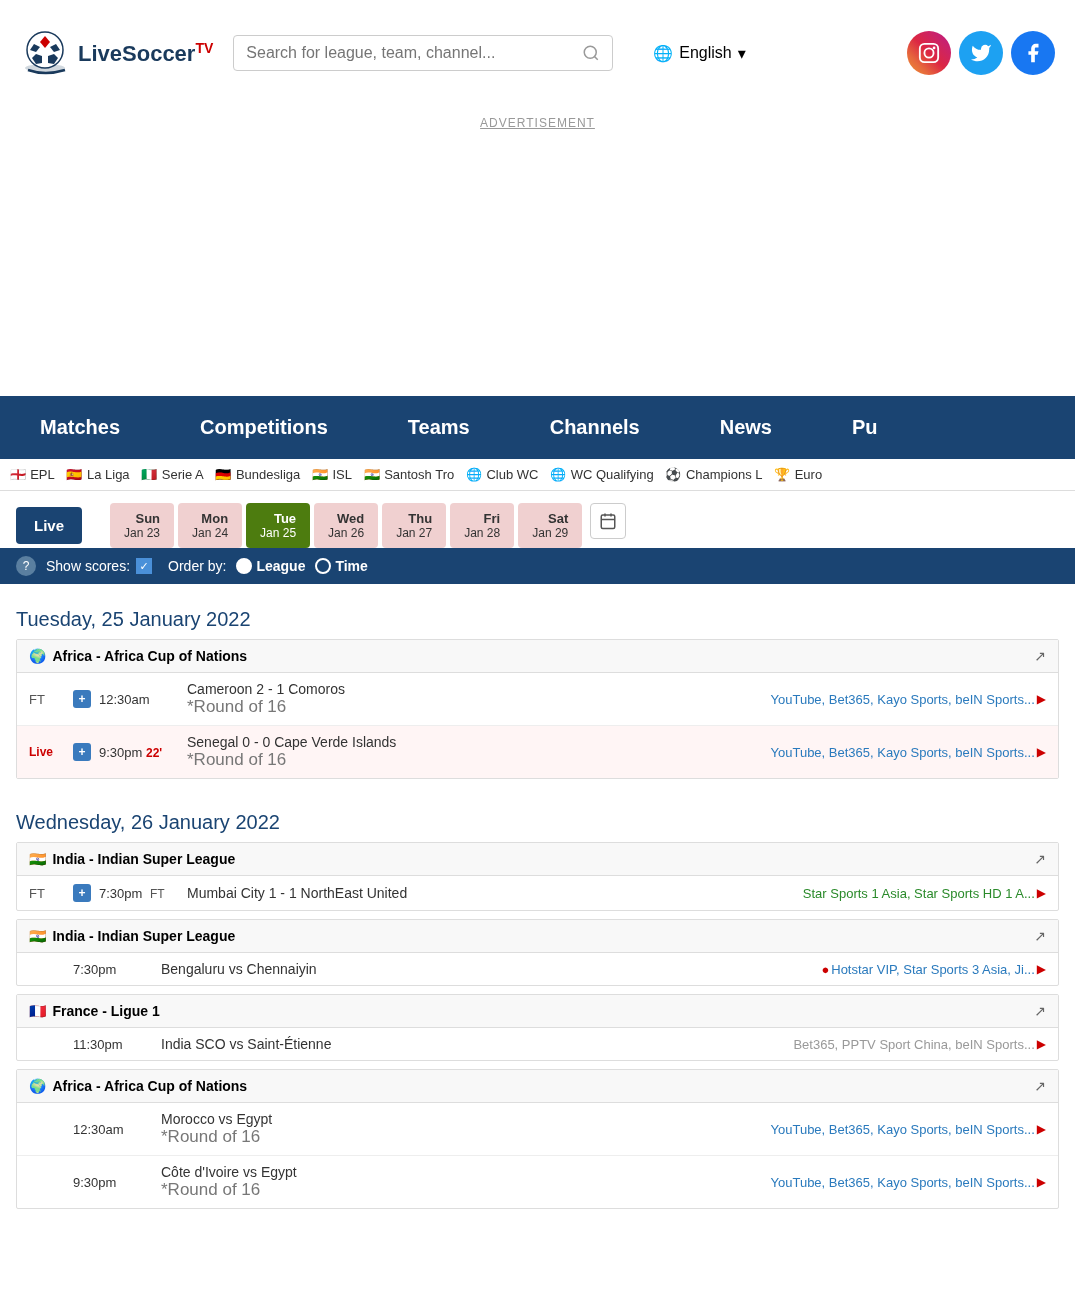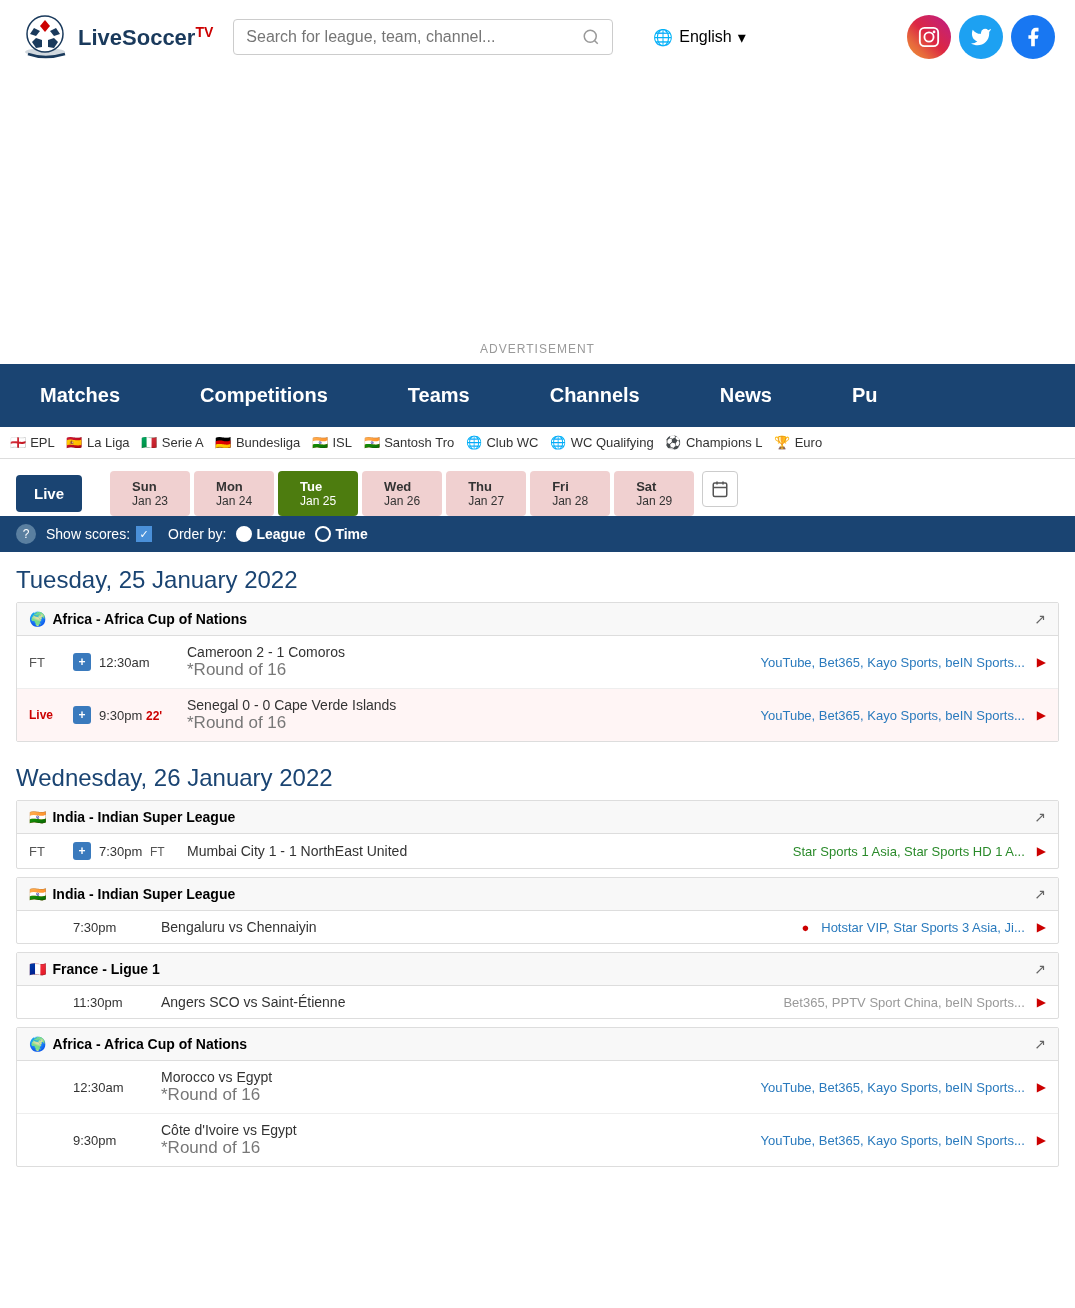--- a/index.html
+++ b/index.html
@@ -2,21 +2,21 @@
 <html><head>
   <meta charset="utf-8">
   <style>
     * { margin: 0; padding: 0; box-sizing: border-box; }
     body { font-family: Arial, sans-serif; background: #fff; width: 1075px; }
 
     
     .header {
       display: flex;
       align-items: center;
-      padding: 12px 20px;
+      padding: 28px 20px;
       background: #fff;
       gap: 20px;
     }
     .logo-area {
       display: flex;
       align-items: center;
       min-width: 180px;
     }
     .logo-icon {
       width: 50px;
@@ -80,22 +80,23 @@
     .ad-area {
       text-align: center;
       padding: 8px;
       color: #999;
       font-size: 12px;
       letter-spacing: 1px;
       height: 290px;
       display: flex;
       flex-direction: column;
       align-items: center;
-      justify-content: flex-end;
+      justify-content: flex-start;
       padding-top: 10px;
+      text-decoration: underline;
     }
 
     
     .main-nav {
       background: #1a4472;
       display: flex;
       align-items: center;
     }
     .main-nav a {
       color: #fff;
@@ -145,23 +146,23 @@
       font-size: 15px;
       cursor: pointer;
       border: none;
     }
     .date-tabs {
       display: flex;
       gap: 4px;
       margin-left: 20px;
     }
     .date-tab {
-      padding: 8px 22px;
+      padding: 8px 14px;
       border-radius: 4px;
-      text-align: left;
+      text-align: right;
       cursor: pointer;
       font-size: 13px;
       background: #f0d0d0;
       color: #333;
       border: none;
     }
     .date-tab.active {
       background: #4d7c0f;
       color: #fff;
     }
@@ -226,24 +227,24 @@
     .radio-circle.filled { background: #fff; }
 
     
     .content-area {
       padding: 0 16px 16px 16px;
       background: #fff;
     }
 
     
     .date-heading {
-      font-size: 24px;
+      font-size: 20px;
       font-weight: 400;
       color: #1a4472;
-      padding: 14px 0 8px 0;
+      padding: 24px 0 8px 0;
     }
 
     
     .league-group {
       border: 1px solid #ddd;
       margin-bottom: 8px;
       border-radius: 2px;
     }
     .league-header {
       display: flex;
@@ -295,21 +296,21 @@
       font-weight: bold;
       min-width: 18px;
     }
     .match-time { min-width: 80px; color: #333; font-size: 13px; }
     .live-time { color: #c00; font-size: 12px; font-weight: bold; }
 
     .match-teams { flex: 1; }
     .match-teams .teams-score { font-size: 14px; color: #333; }
     .match-teams .round-info { font-size: 17px; color: #777; }
 
-    .channels { color: #2a7abd; font-size: 13px; display: flex; align-items: center; gap: 12px; }
+    .channels { color: #2a7abd; font-size: 13px; display: flex; align-items: center; gap: 2px; }
     .channel-arrow { color: #c00; font-size: 12px; }
     .hotstar-dot { color: #c00; }
   </style>
 </head>
 <body>
 
 <div class="header">
   <div class="logo-area">
 
     <svg class="logo-icon" viewBox="0 0 50 50">
@@ -579,21 +580,21 @@
       <div class="league-name">
         <span>🇫🇷</span>
         <span>France - Ligue 1</span>
       </div>
       <span class="external-link-icon">↗</span>
     </div>
     <div class="match-row">
       <span class="match-status"></span>
       <span class="match-time">11:30pm</span>
       <div class="match-teams">
-        <div class="teams-score">Angers SCO vs Saint-Étienne</div>
+        <div class="teams-score">India SCO vs Saint-Étienne</div>
       </div>
       <div class="channels">
         <span style="color:#999;">Bet365, PPTV Sport China, beIN Sports...</span>
         <span class="channel-arrow">▶</span>
       </div>
     </div>
   </div>
 
   <div class="league-group">
     <div class="league-header">

